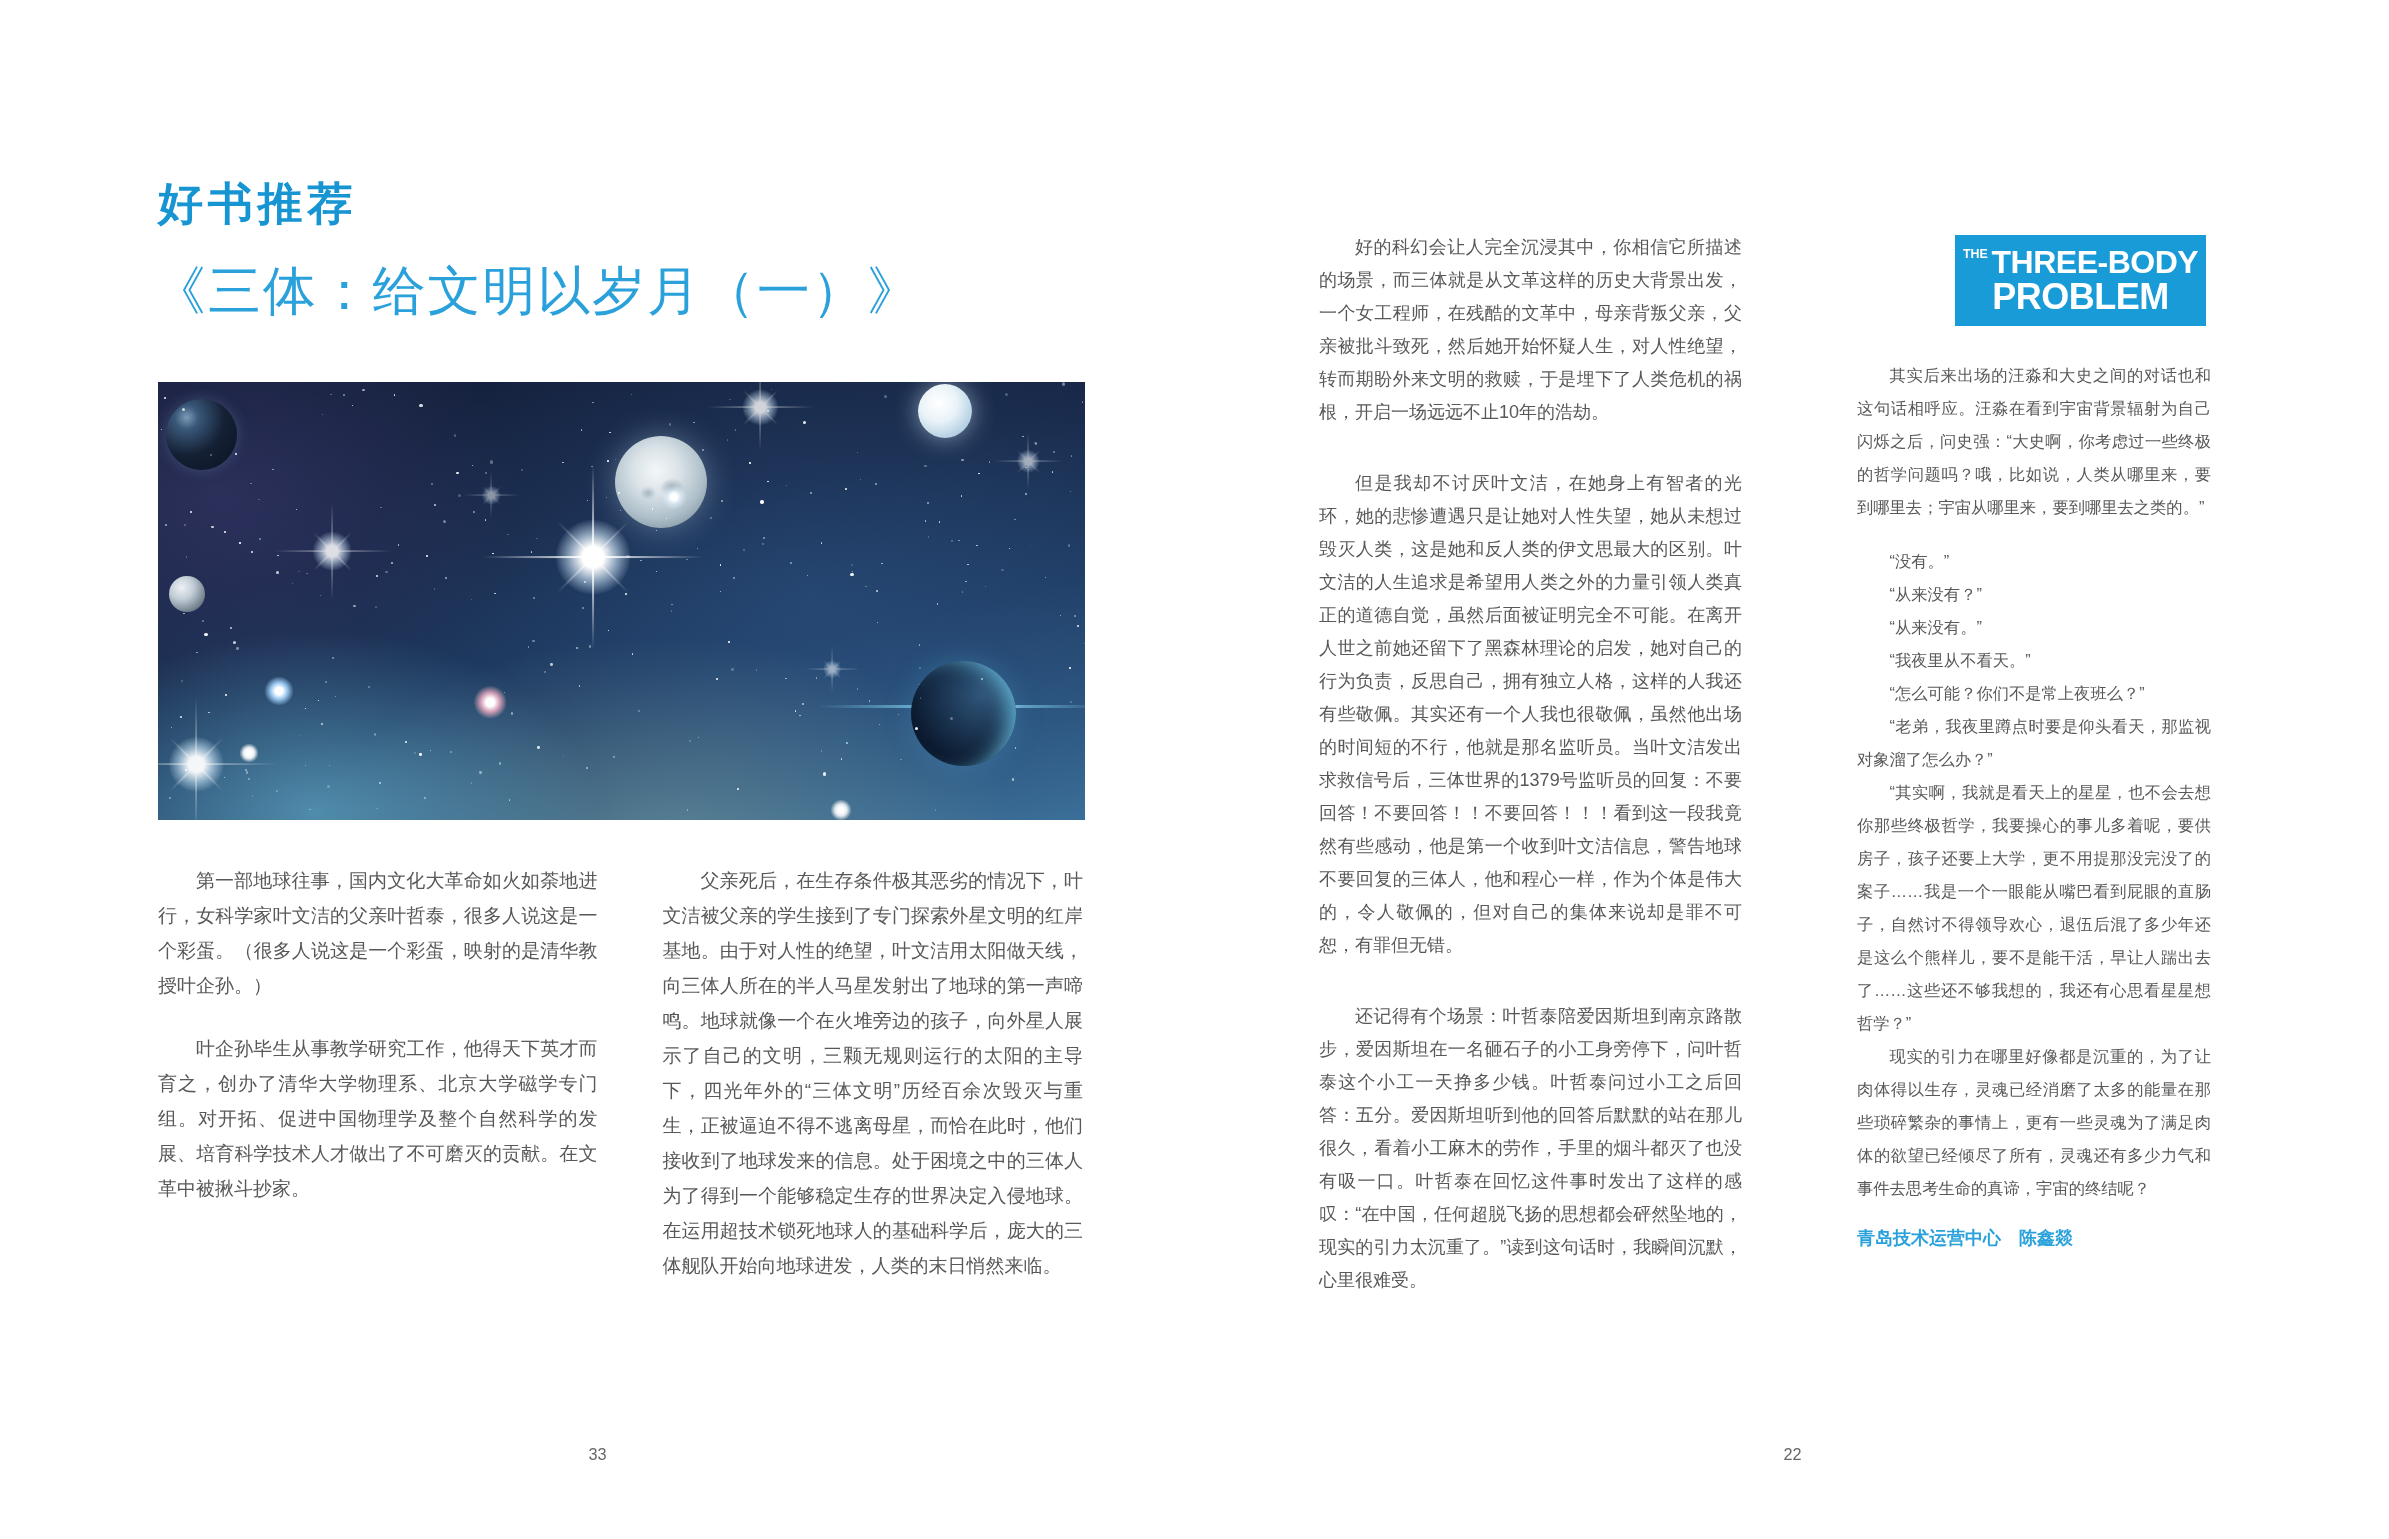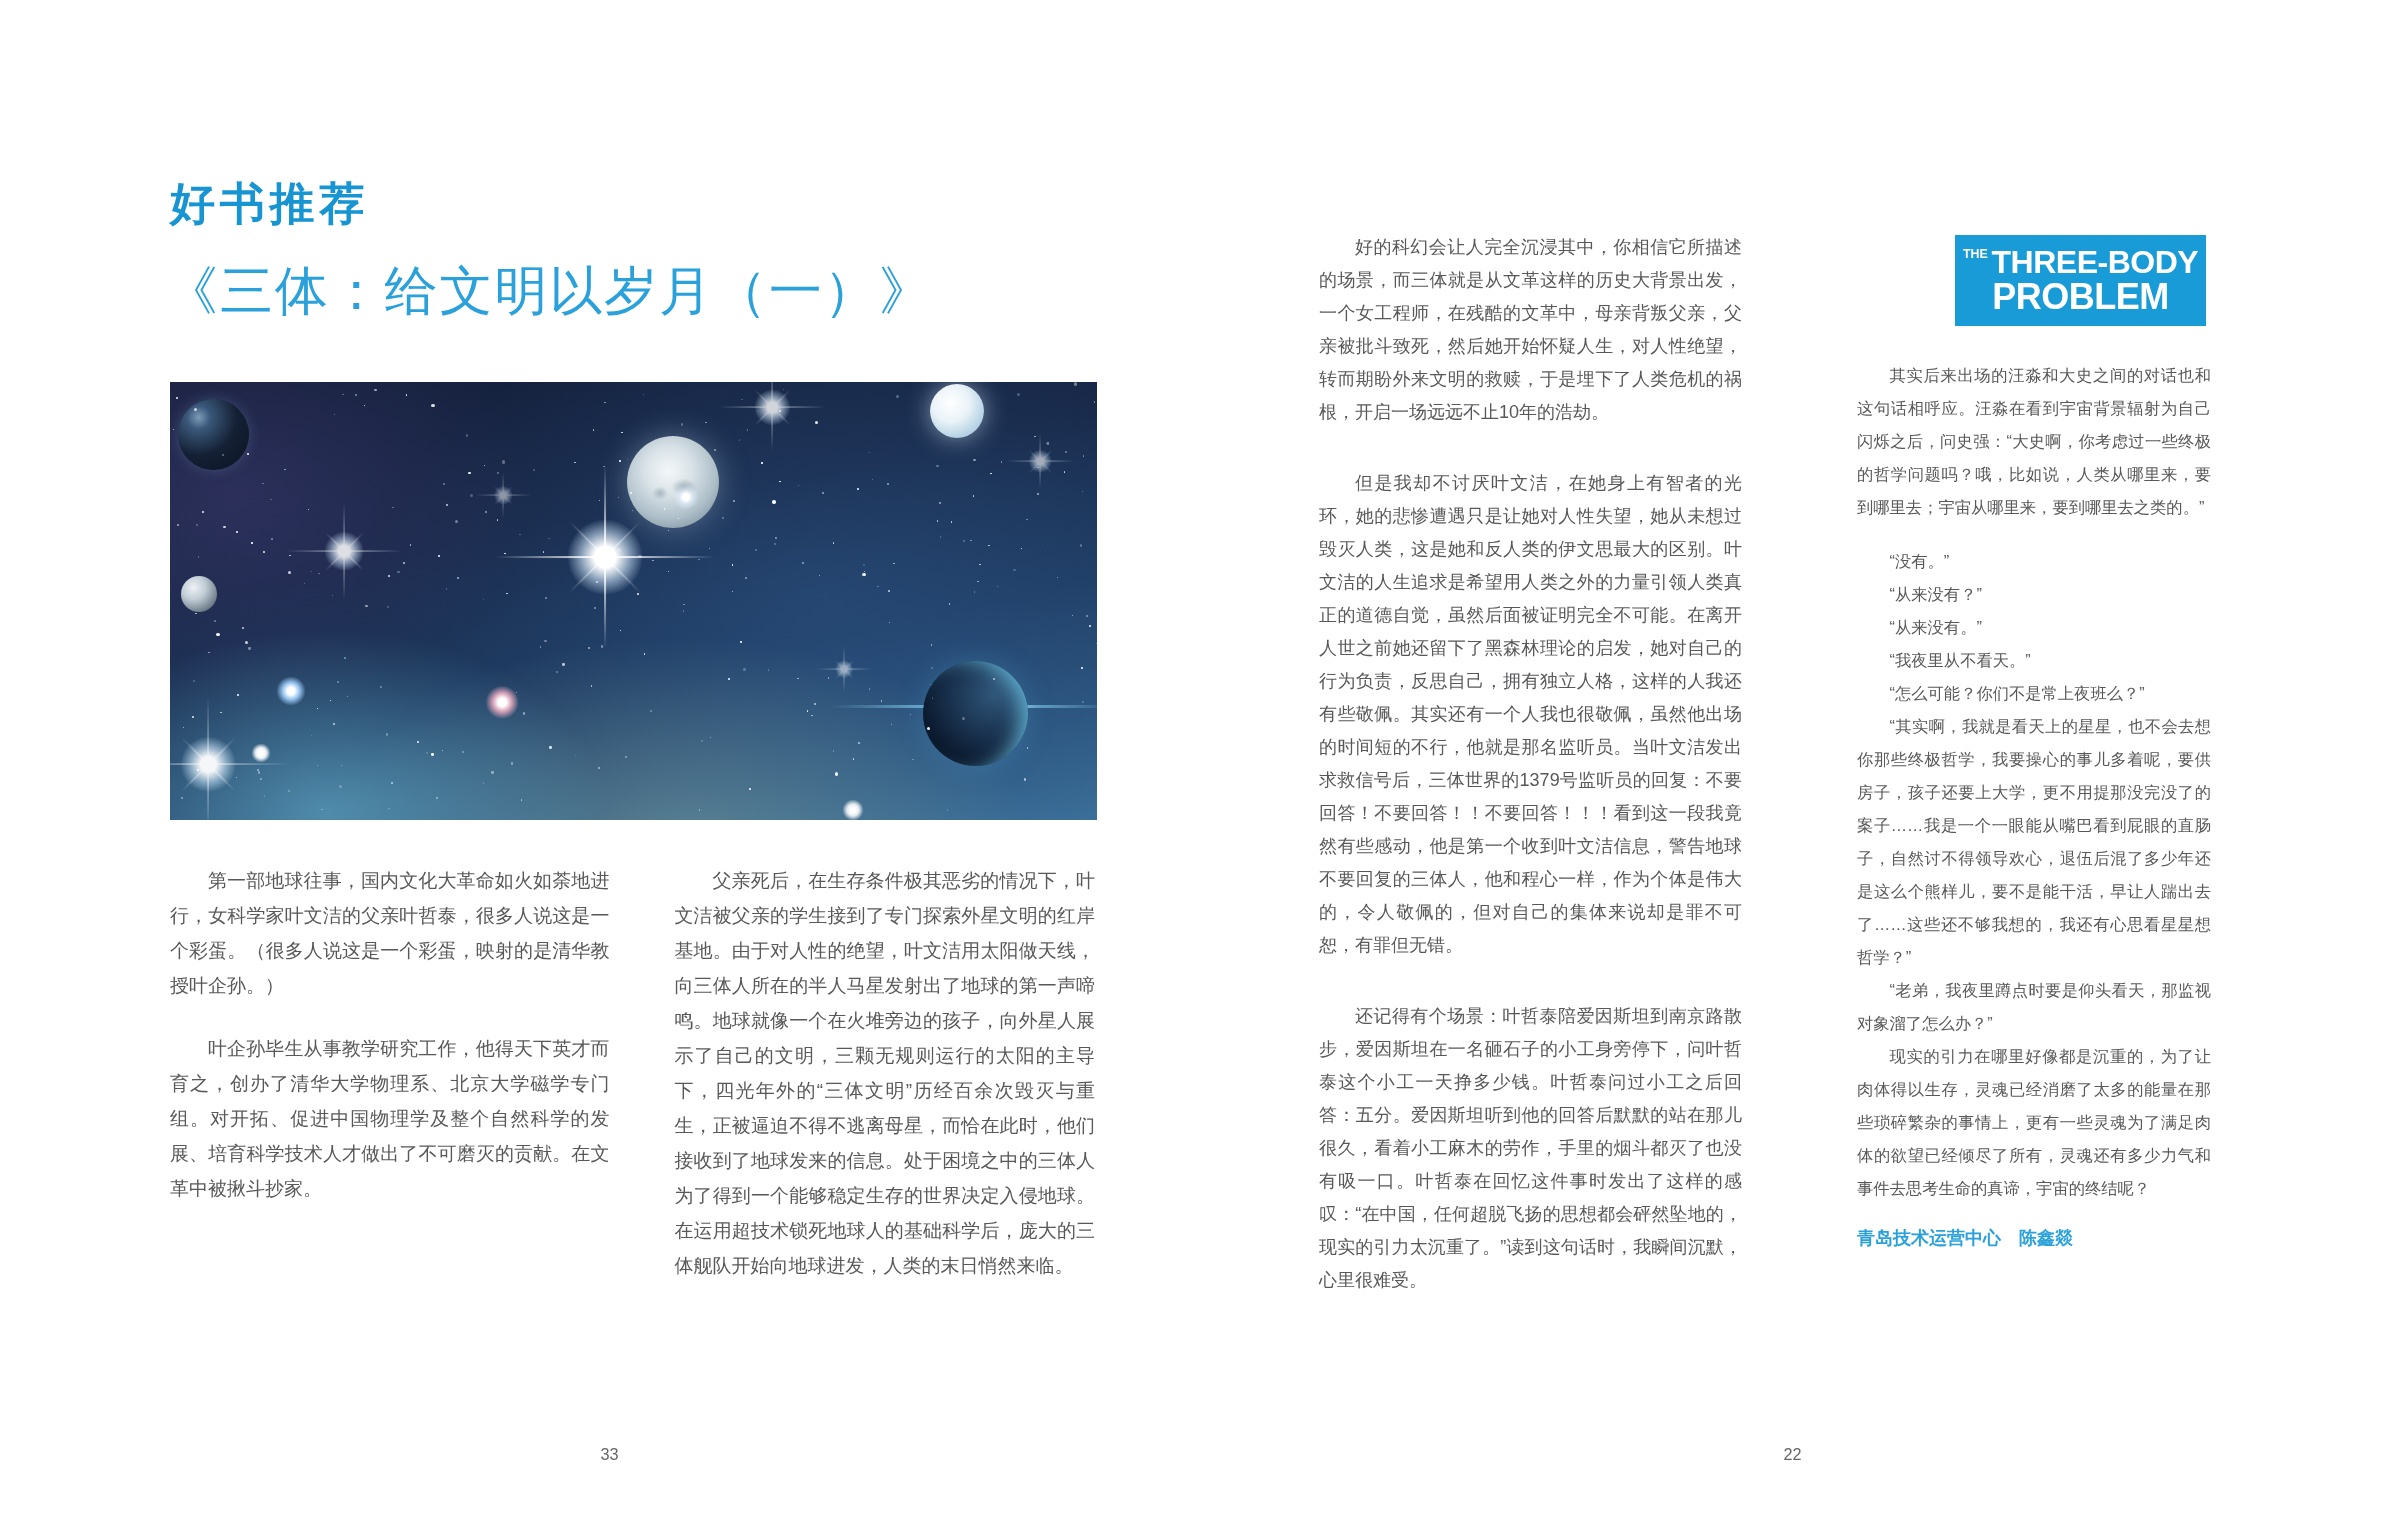--- a/index.html
+++ b/index.html
@@ -1,19 +1,19 @@
 <!DOCTYPE html>
 <html style="--accent-blue: #1795d2; --subtitle-blue: #2aa1da; --logo-bg: #189bd7; --body-text: #58585a;"><head>
 <meta charset="utf-8">
 <style>
   html,body{margin:0;padding:0;background:#ffffff;}
   .canvas{position:relative;width:2390px;height:1540px;background:#fff;overflow:hidden;
           font-family:"Liberation Sans","DejaVu Sans",sans-serif;}
   .page{position:absolute;top:0;width:1195px;height:1540px;}
-  .page-left{left:12px;}
+  .page-left{left:0;}
   .page-right{left:1195px;}
 
   
   .sec-title{position:absolute;left:158px;top:174px;margin:0;
     font-size:45px;font-weight:600;letter-spacing:4.8px;
     color:var(--accent-blue,#1795d2);}
   .book-title{position:absolute;left:153px;top:256px;margin:0;
     font-size:53px;font-weight:200;letter-spacing:1.9px;
     color:var(--subtitle-blue,#2aa1da);}
 
@@ -452,22 +452,22 @@
         </div>
         <div class="logo-line2">PROBLEM</div>
       </div>
 
       <p class="para">其实后来出场的汪淼和大史之间的对话也和这句话相呼应。汪淼在看到宇宙背景辐射为自己闪烁之后，问史强：“大史啊，你考虑过一些终极的哲学问题吗？哦，比如说，人类从哪里来，要到哪里去；宇宙从哪里来，要到哪里去之类的。”</p>
       <p class="line">“没有。”</p>
       <p class="line">“从来没有？”</p>
       <p class="line">“从来没有。”</p>
       <p class="line">“我夜里从不看天。”</p>
       <p class="line">“怎么可能？你们不是常上夜班么？”</p>
+      <p class="line">“老弟，我夜里蹲点时要是仰头看天，那监视对象溜了怎么办？”</p>
       <p class="line para">“其实啊，我就是看天上的星星，也不会去想你那些终极哲学，我要操心的事儿多着呢，要供房子，孩子还要上大学，更不用提那没完没了的案子……我是一个一眼能从嘴巴看到屁眼的直肠子，自然讨不得领导欢心，退伍后混了多少年还是这么个熊样儿，要不是能干活，早让人踹出去了……这些还不够我想的，我还有心思看星星想哲学？”</p>
-      <p class="line">“老弟，我夜里蹲点时要是仰头看天，那监视对象溜了怎么办？”</p>
       <p class="para">现实的引力在哪里好像都是沉重的，为了让肉体得以生存，灵魂已经消磨了太多的能量在那些琐碎繁杂的事情上，更有一些灵魂为了满足肉体的欲望已经倾尽了所有，灵魂还有多少力气和事件去思考生命的真谛，宇宙的终结呢？</p>
 
       <div class="attribution">青岛技术运营中心　陈鑫燚</div>
     </div>
 
     <div class="pagenum">22</div>
   </section>
 </div>
 
 

